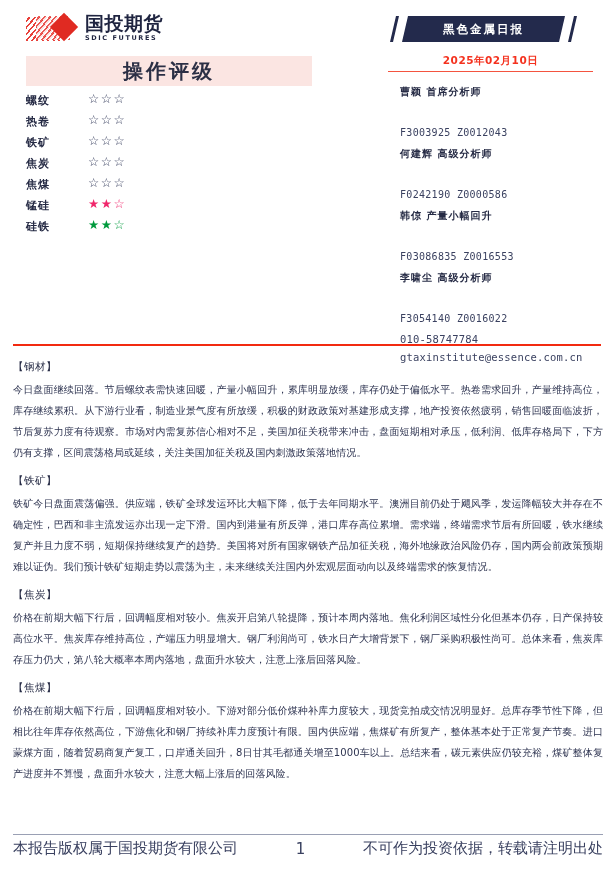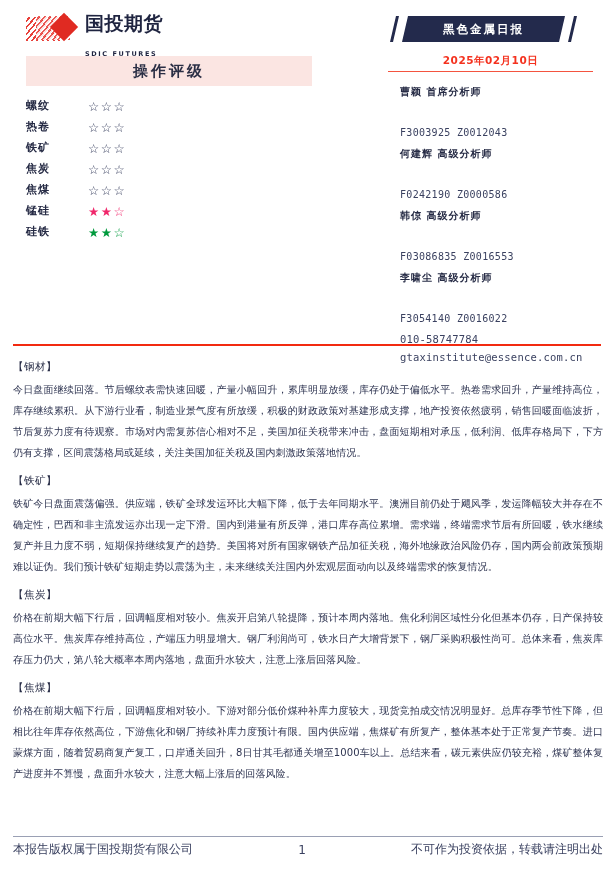--- a/index.html
+++ b/index.html
@@ -74,46 +74,46 @@
     font-size: 19px;
     font-weight: 700;
     letter-spacing: 0.5px;
     color: #1f2440;
   }
   .logo-en {
     font-size: 6.5px;
     font-weight: 700;
     letter-spacing: 1.6px;
     color: #1f2440;
-    margin-top: 18px;
+    margin-top: 2px;
   }
 
   
   .ratings {
     position: absolute;
     left: 26px;
     top: 56px;
     width: 286px;
   }
   .ratings-title {
     background: #fbe5e2;
     height: 30px;
     line-height: 30px;
     text-align: center;
-    font-size: 15px;
+    font-size: 20px;
     font-weight: 700;
     color: #2b2f45;
     letter-spacing: 3px;
   }
   .ratings-list {
     margin-top: 7px;
   }
   .rating-row {
     display: flex;
-    align-items: flex-end;
+    align-items: flex-start;
     height: 20px;
     margin-bottom: 1px;
   }
   .rating-name {
     width: 62px;
     font-size: 11px;
     font-weight: 700;
     color: #262b45;
     letter-spacing: 1px;
   }
@@ -261,21 +261,21 @@
   
   .footer {
     position: absolute;
     left: 13px;
     bottom: 8px;
     width: 590px;
   }
   .footer-row {
     display: flex;
     align-items: center;
-    font-size: 12px;
+    font-size: 15px;
     color: #3a4160;
     padding-bottom: 4px;
   }
   .footer-left { flex: 0 0 auto; }
   .footer-center { flex: 1 1 auto; text-align: center; }
   .footer-right { flex: 0 0 auto; }
   .footer-rule {
     height: 1px;
     background: #9aa0b4;
     width: 590px;
@@ -346,21 +346,21 @@
     <div class="analysts">
         <div class="analyst">
           <div class="analyst-name">曹颖 首席分析师</div>
           <div class="analyst-codes">F3003925 Z0012043</div>
         </div>
         <div class="analyst">
           <div class="analyst-name">何建辉 高级分析师</div>
           <div class="analyst-codes">F0242190 Z0000586</div>
         </div>
         <div class="analyst">
-          <div class="analyst-name">韩倞 高级分析师</div>
+          <div class="analyst-name">韩倞 产量小幅回升</div>
           <div class="analyst-codes">F03086835 Z0016553</div>
         </div>
         <div class="analyst">
           <div class="analyst-name">李啸尘 高级分析师</div>
           <div class="analyst-codes">F3054140 Z0016022</div>
         </div>
       </div>
     <div class="contact">
       <div>010-58747784</div>
       <div>gtaxinstitute@essence.com.cn</div>

